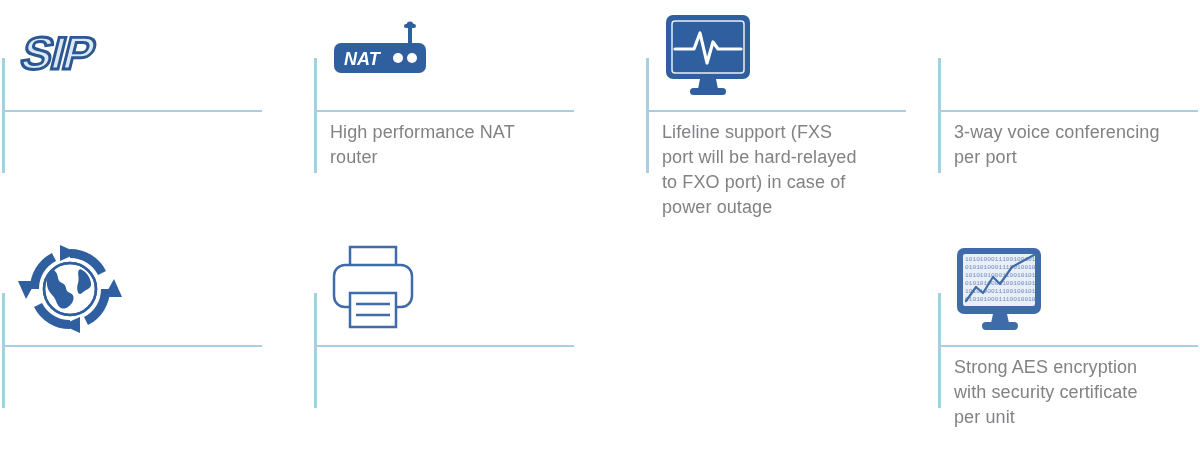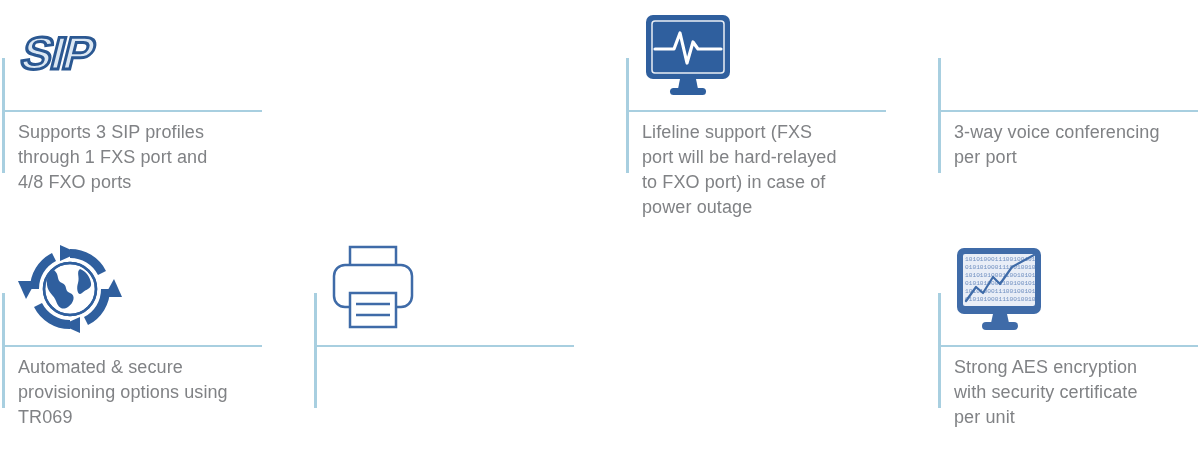--- a/index.html
+++ b/index.html
@@ -7,21 +7,21 @@
     width:1200px;height:469px;
     background:#ffffff;
     font-family:"Liberation Sans", sans-serif;
     overflow:hidden;
   }
   #board{position:relative;width:1200px;height:469px;}
 
   .cell{position:absolute;width:300px;height:234px;}
   .cell.c0{left:0px;}
   .cell.c1{left:312px;}
-  .cell.c2{left:624px;text-decoration:underline;}
+  .cell.c2{left:644px;text-decoration:underline;}
   .cell.c3{left:936px;}
   .cell.r0{top:0px;}
   .cell.r1{top:235px;}
 
   
   .vrule{
     position:absolute;left:2px;top:58px;width:3px;height:115px;
     background:#a8cfe0;
   }
   
@@ -57,25 +57,39 @@
     <div class="vrule"></div>
     <div class="hrule"></div>
     <div class="icon-wrap">
       <svg width="112" height="62" viewBox="0 0 112 62">
         <g transform="skewX(-14) translate(14,0)">
           <text x="0" y="46" font-family="&quot;Liberation Sans&quot;, sans-serif" font-size="46" font-weight="bold" fill="#dbe7f3" stroke="#2b5892" stroke-width="3" letter-spacing="-1">SIP</text>
         </g>
       </svg>
       <span class="sr">SIP</span>
     </div>
-    <div class="caption">Supports 3 SIP profiles
-through 1 FXS port and
-4/8 FXO ports</div>
   </div>
 
+  <div class="cell c1 r0">
+    <div class="vrule"></div>
+    <div class="hrule"></div>
+    <div class="icon-wrap">
+      <svg width="110" height="70" viewBox="0 0 110 70">
+        <path d="M82 8 L82 28 M78 7 L86 7" stroke="#2f5f9e" stroke-width="4" stroke-linecap="round" fill="none"></path>
+        <circle cx="82" cy="6" r="3.5" fill="#2f5f9e"></circle>
+        <rect x="6" y="24" width="92" height="30" rx="7" fill="#2f5f9e"></rect>
+        <text x="16" y="46" font-family="&quot;Liberation Sans&quot;, sans-serif" font-size="18" font-weight="bold" font-style="italic" fill="#ffffff">NAT</text>
+        <circle cx="70" cy="39" r="5" fill="#ffffff"></circle>
+        <circle cx="84" cy="39" r="5" fill="#ffffff"></circle>
+      </svg>
+      <span class="sr">NAT</span>
+    </div>
+    <div class="caption">High performance NAT
+router</div>
+  </div>
 
   <div class="cell c2 r0">
     <div class="vrule"></div>
     <div class="hrule"></div>
     <div class="icon-wrap">
       <svg width="96" height="90" viewBox="0 0 96 90">
         <rect x="6" y="6" width="84" height="64" rx="7" fill="#2f5f9e"></rect>
         <rect x="12" y="12" width="72" height="52" rx="3" fill="#2f5f9e" stroke="#e9eef5" stroke-width="1.5"></rect>
         <path d="M15 40 L34 40 L40 24 L47 54 L53 33 L58 40 L81 40" stroke="#ffffff" stroke-width="3.2" fill="none" stroke-linejoin="round" stroke-linecap="round"></path>
         <path d="M40 70 L38 80 L58 80 L56 70 Z" fill="#2f5f9e"></path>
@@ -114,23 +128,20 @@
           <path d="M44 6 L62 14 L44 22 Z"></path>
           <path d="M94 50 A40 40 0 0 1 72 86 L68 78 A31 31 0 0 0 85 50 Z"></path>
           <path d="M98 40 L106 58 L88 58 Z"></path>
           <path d="M54 90 A40 40 0 0 1 18 68 L26 64 A31 31 0 0 0 54 81 Z"></path>
           <path d="M64 94 L46 86 L64 78 Z"></path>
           <path d="M14 50 A40 40 0 0 1 36 14 L40 22 A31 31 0 0 0 23 50 Z"></path>
           <path d="M10 60 L2 42 L20 42 Z"></path>
         </g>
       </svg>
     </div>
-    <div class="caption">Automated &amp; secure
-provisioning options using
-TR069</div>
   </div>
 
   <div class="cell c1 r1">
     <div class="vrule"></div>
     <div class="hrule"></div>
     <div class="icon-wrap">
       <svg width="100" height="92" viewBox="0 0 100 92">
         <rect x="22" y="4" width="46" height="26" fill="#ffffff" stroke="#3f6ba8" stroke-width="2.5"></rect>
         <rect x="6" y="22" width="78" height="42" rx="11" fill="#ffffff" stroke="#3f6ba8" stroke-width="2.5"></rect>
         <rect x="22" y="50" width="46" height="34" fill="#ffffff" stroke="#3f6ba8" stroke-width="2.5"></rect>

